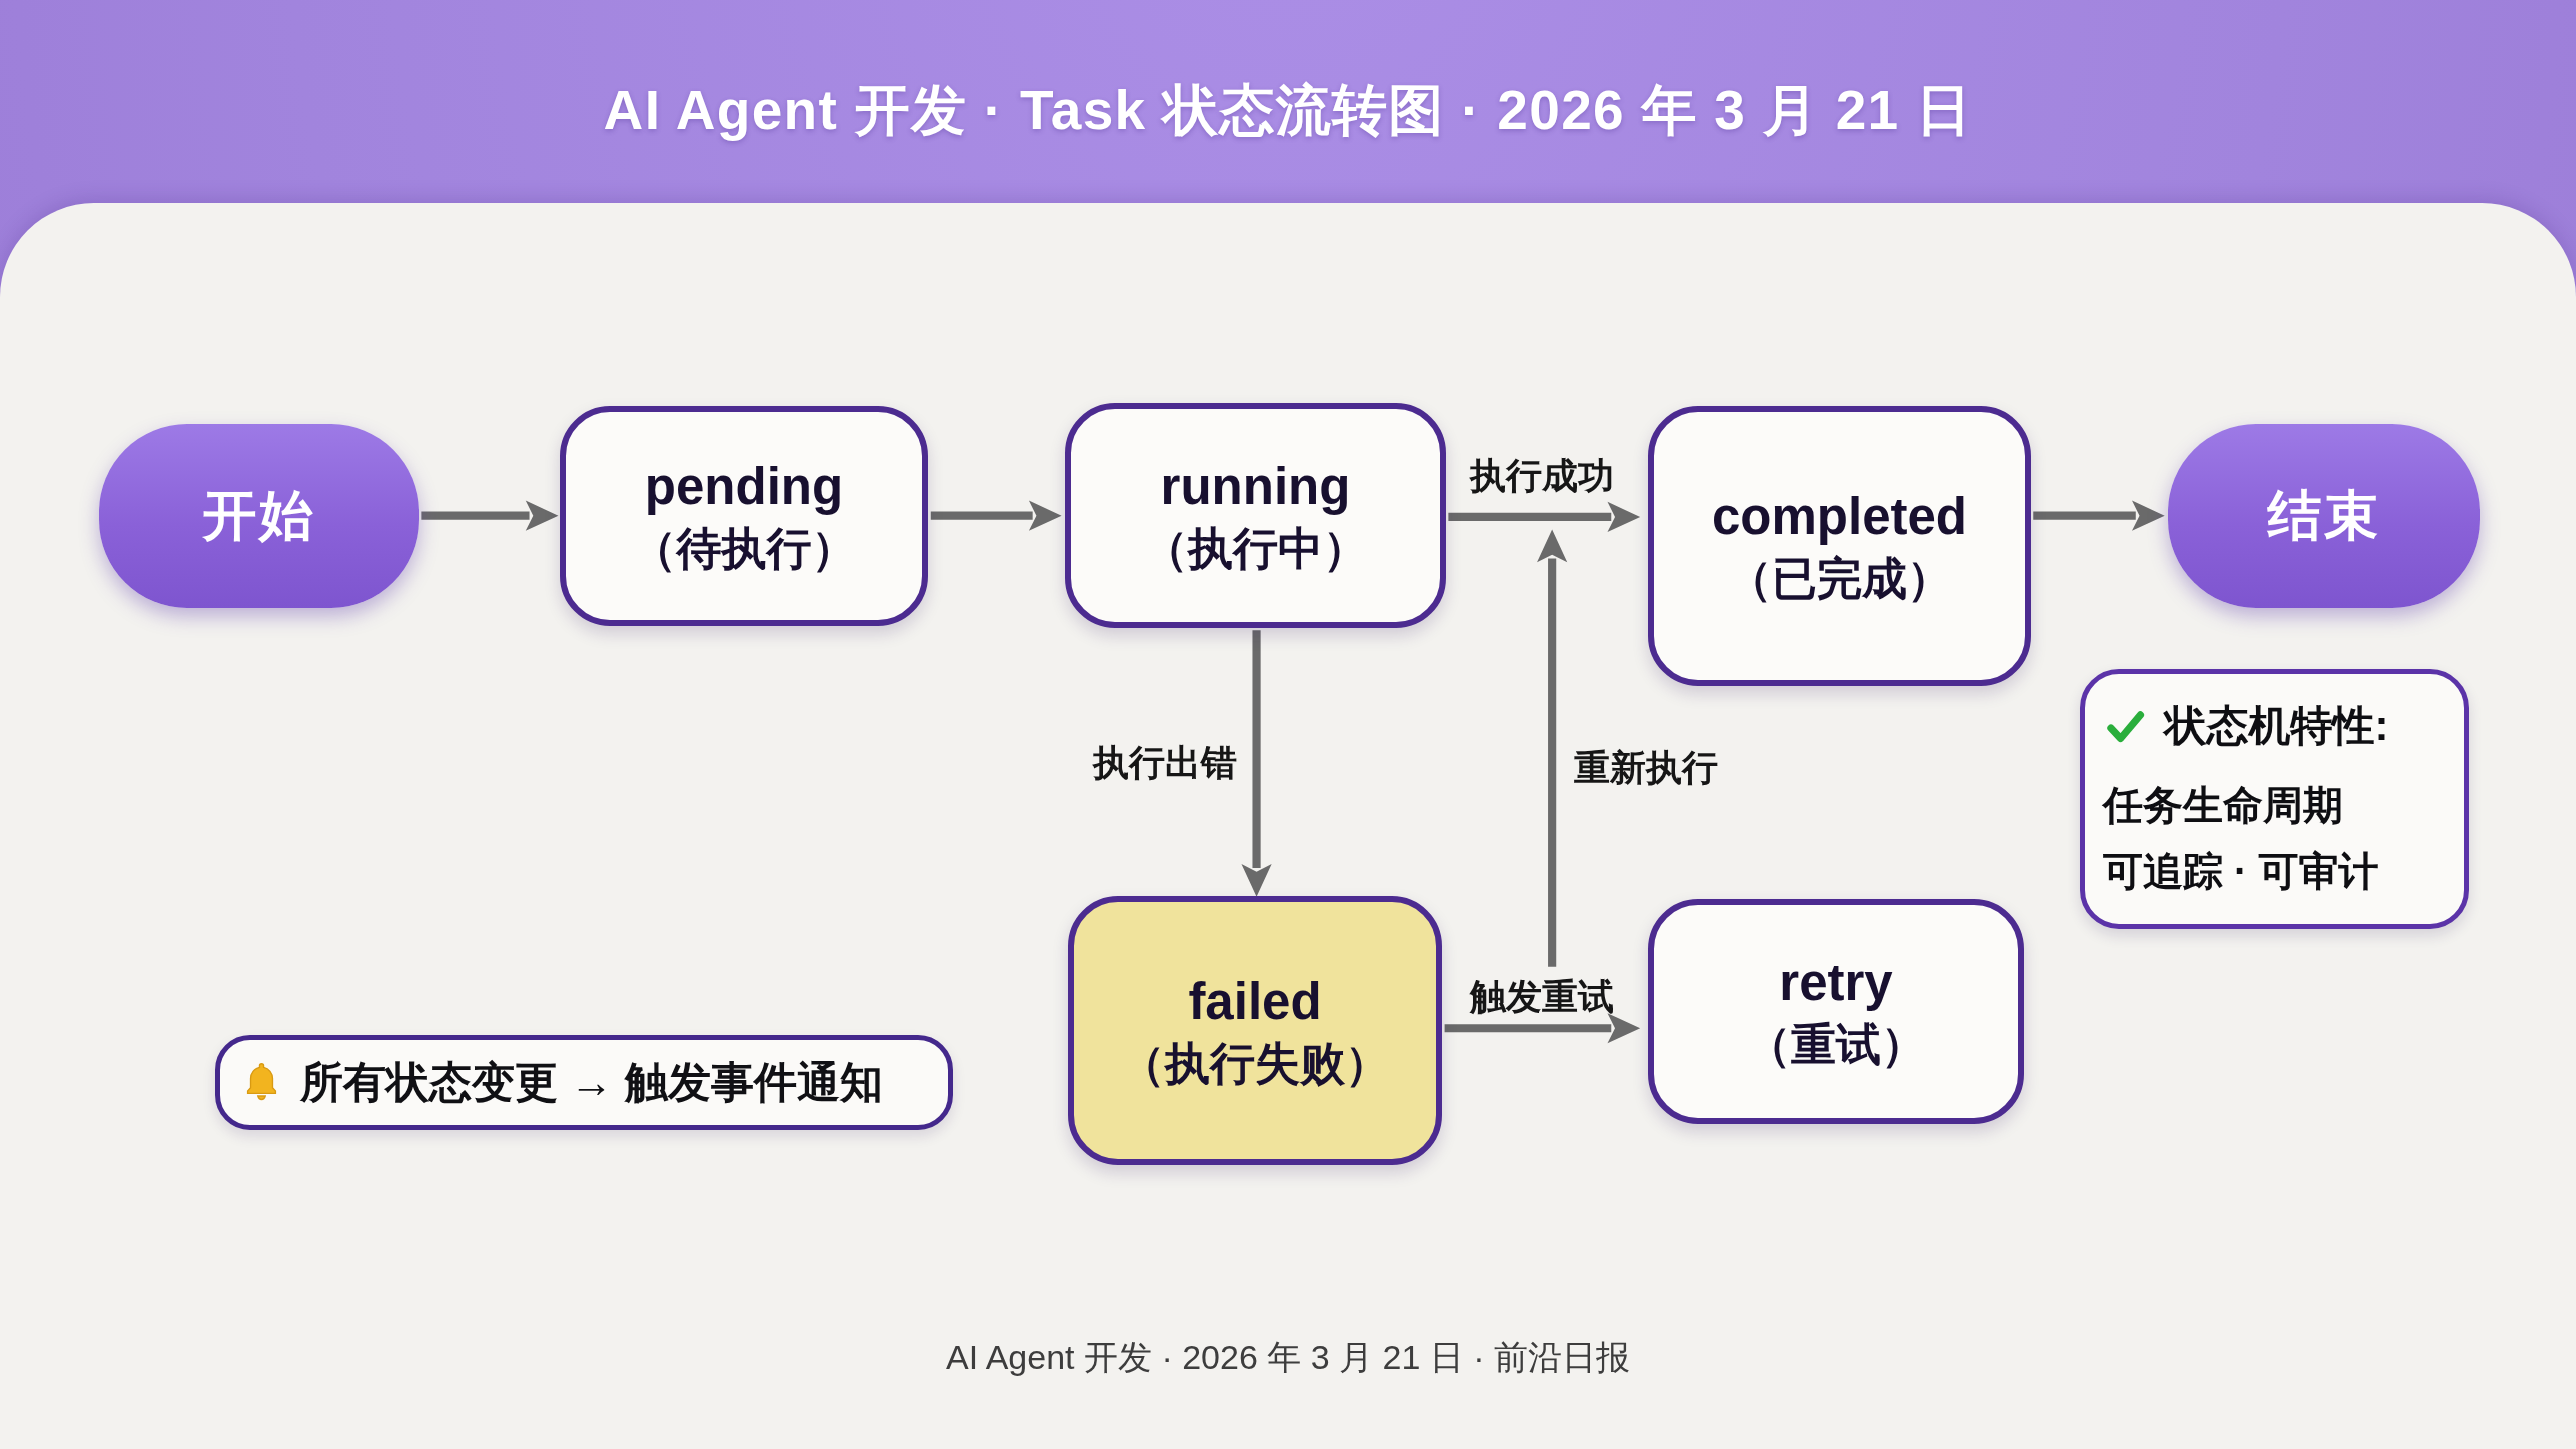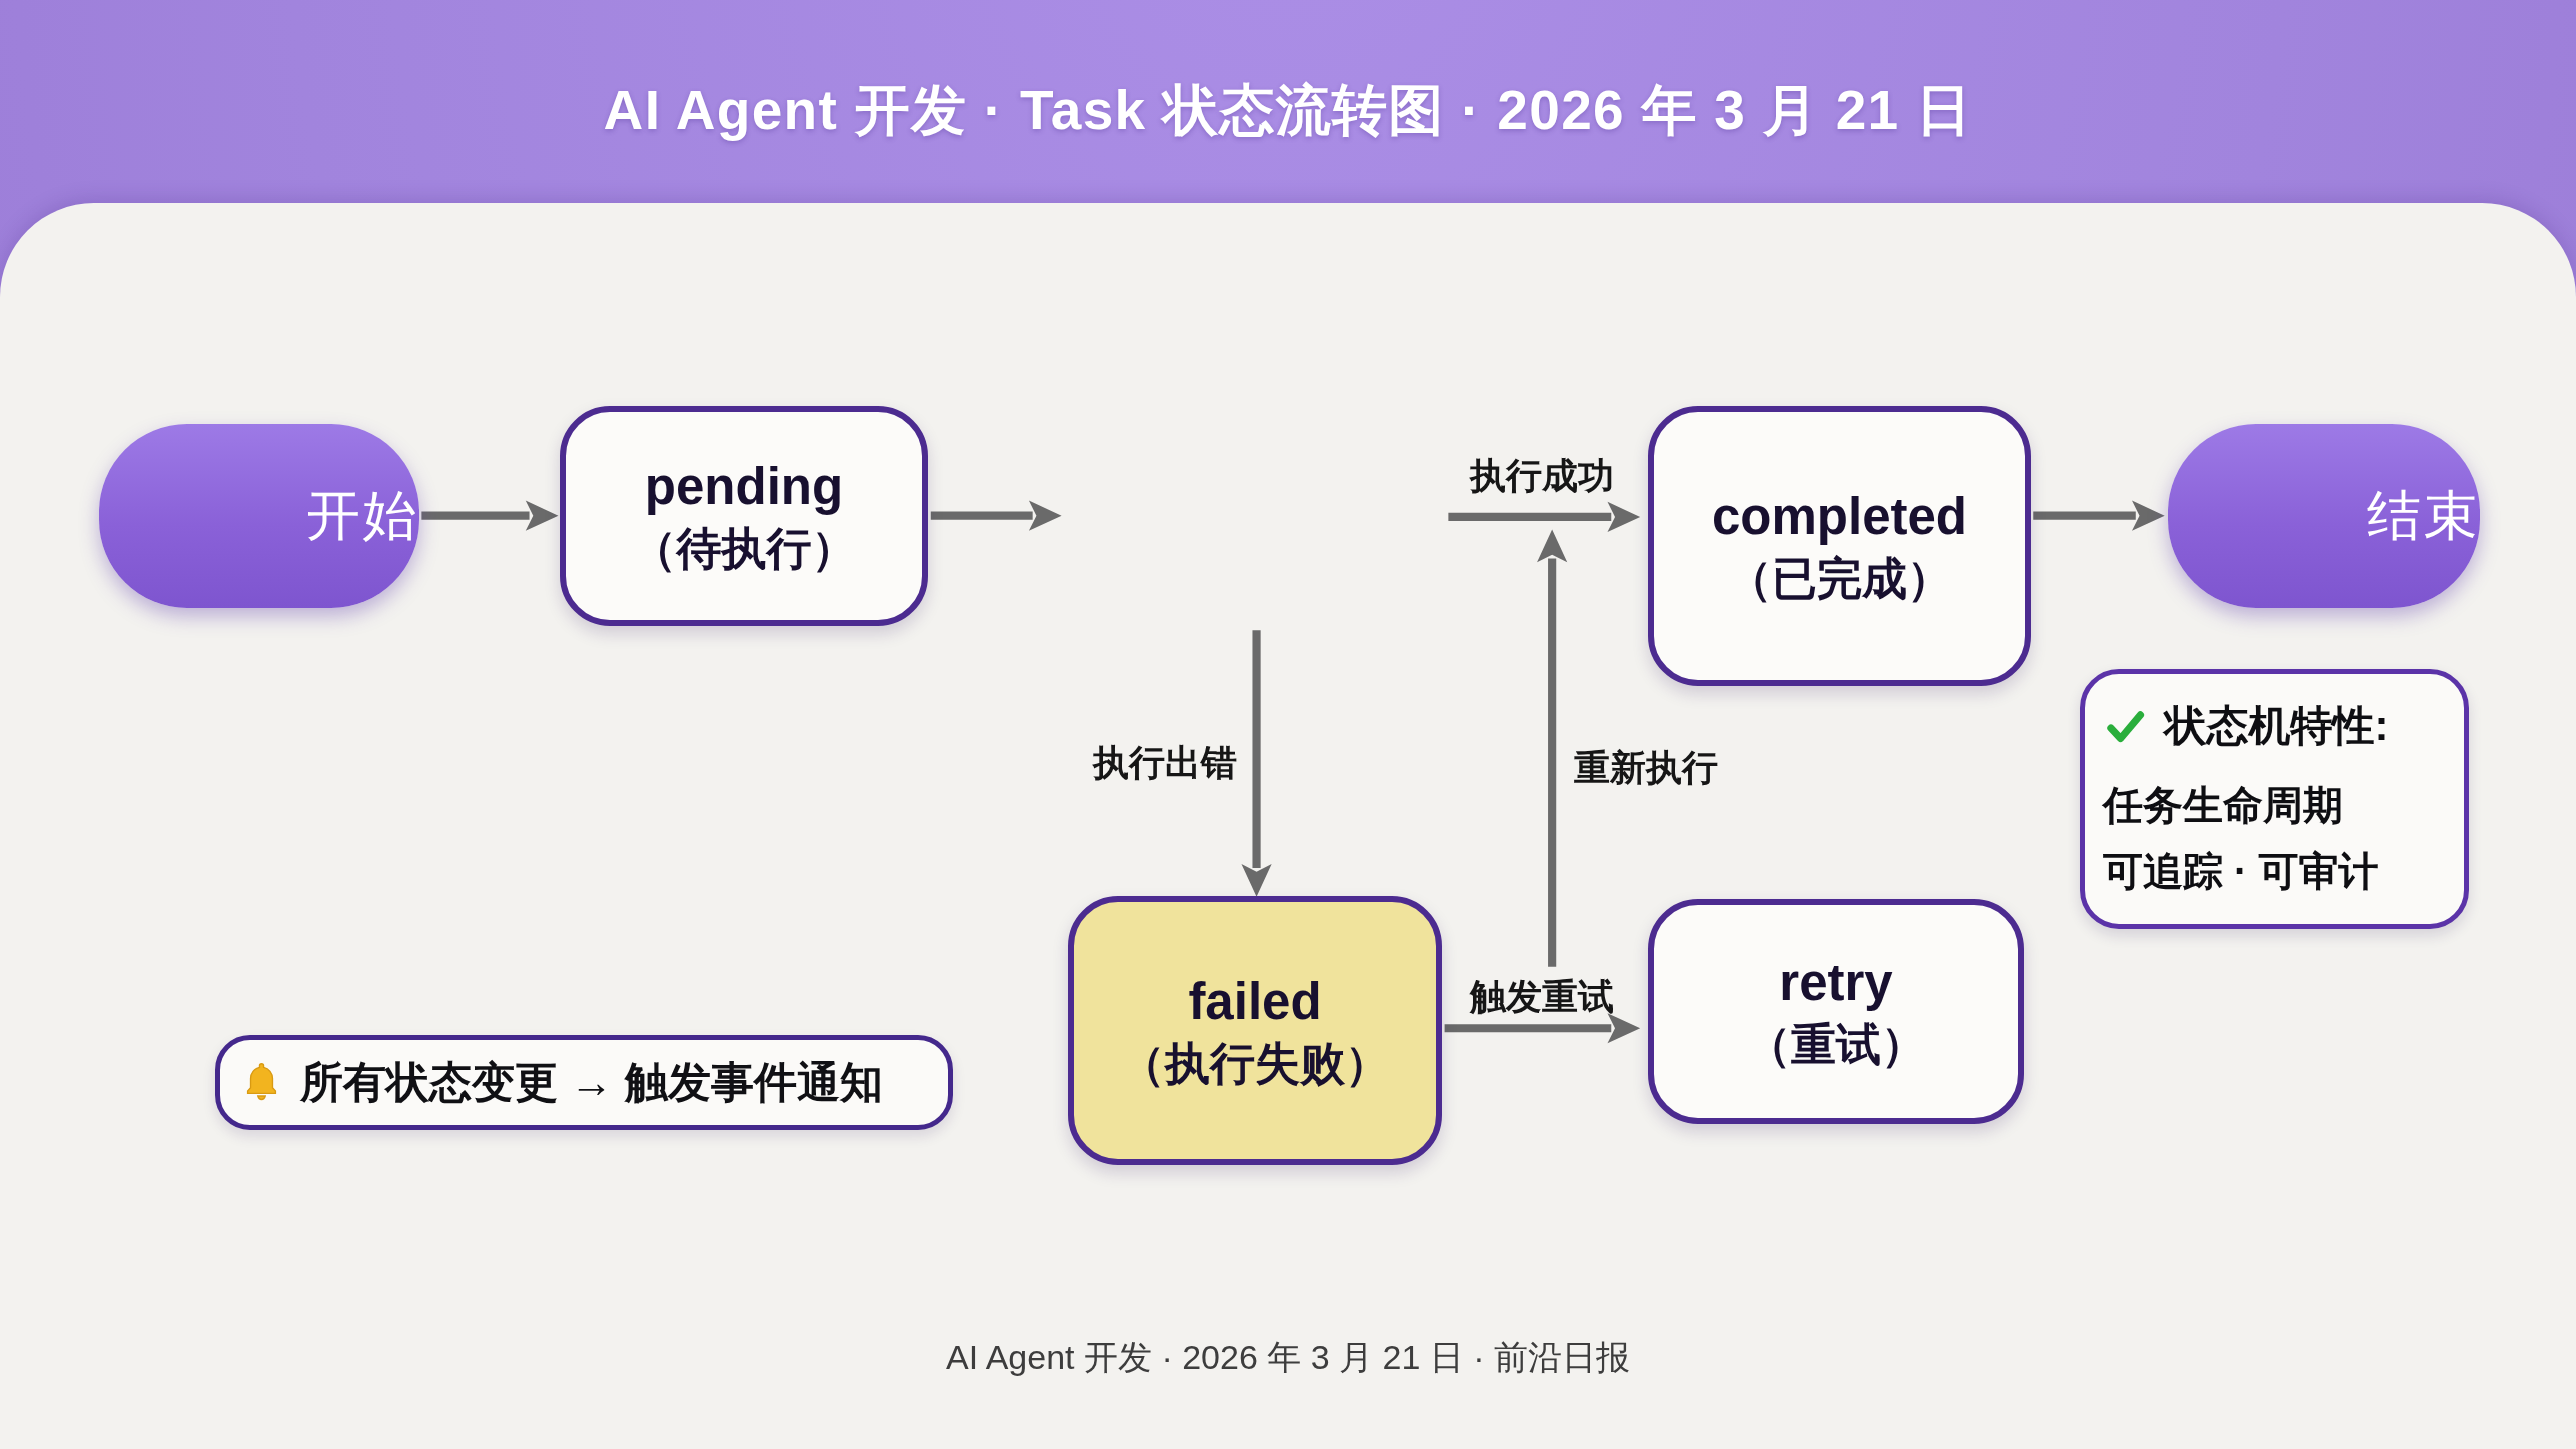--- a/index.html
+++ b/index.html
@@ -48,24 +48,23 @@
     align-items: center;
     justify-content: center;
     text-align: center;
     box-sizing: border-box;
   }
   .pill {
     background: linear-gradient(180deg, #9d7ae6 0%, #8a61d8 55%, #7e55cf 100%);
     border-radius: 88px;
     color: #ffffff;
     font-size: 54px;
-    font-weight: 400;
+    font-weight: 700;
     letter-spacing: 2.5px;
     box-shadow: 0 8.8px 19px rgba(90, 55, 170, 0.35);
-    align-items: flex-end;
   }
   .state {
     background: #fcfbf9;
     border: 6.3px solid #4c2b90;
     border-radius: 50px;
     box-shadow: 0 7.5px 16.4px rgba(45, 25, 95, 0.17);
     color: #18102f;
   }
   .state .node-title {
     font-size: 51px;
@@ -199,20 +198,24 @@
 
   <div class="node pill" style="left:99px; top:424px; width:320px; height:184px;">
     <span>开始</span>
   </div>
 
   <div class="node state" style="left:560px; top:406px; width:368px; height:220px;">
     <div class="node-title">pending</div>
     <div class="node-sub">（待执行）</div>
   </div>
 
+  <div class="node state" style="left:1065px; top:403px; width:381px; height:225px;">
+    <div class="node-title">running</div>
+    <div class="node-sub">（执行中）</div>
+  </div>
 
   <div class="node state" style="left:1648px; top:406px; width:383px; height:280px;">
     <div class="node-title">completed</div>
     <div class="node-sub">（已完成）</div>
   </div>
 
   <div class="node pill" style="left:2168px; top:424px; width:312px; height:184px;">
     <span>结束</span>
   </div>
 

